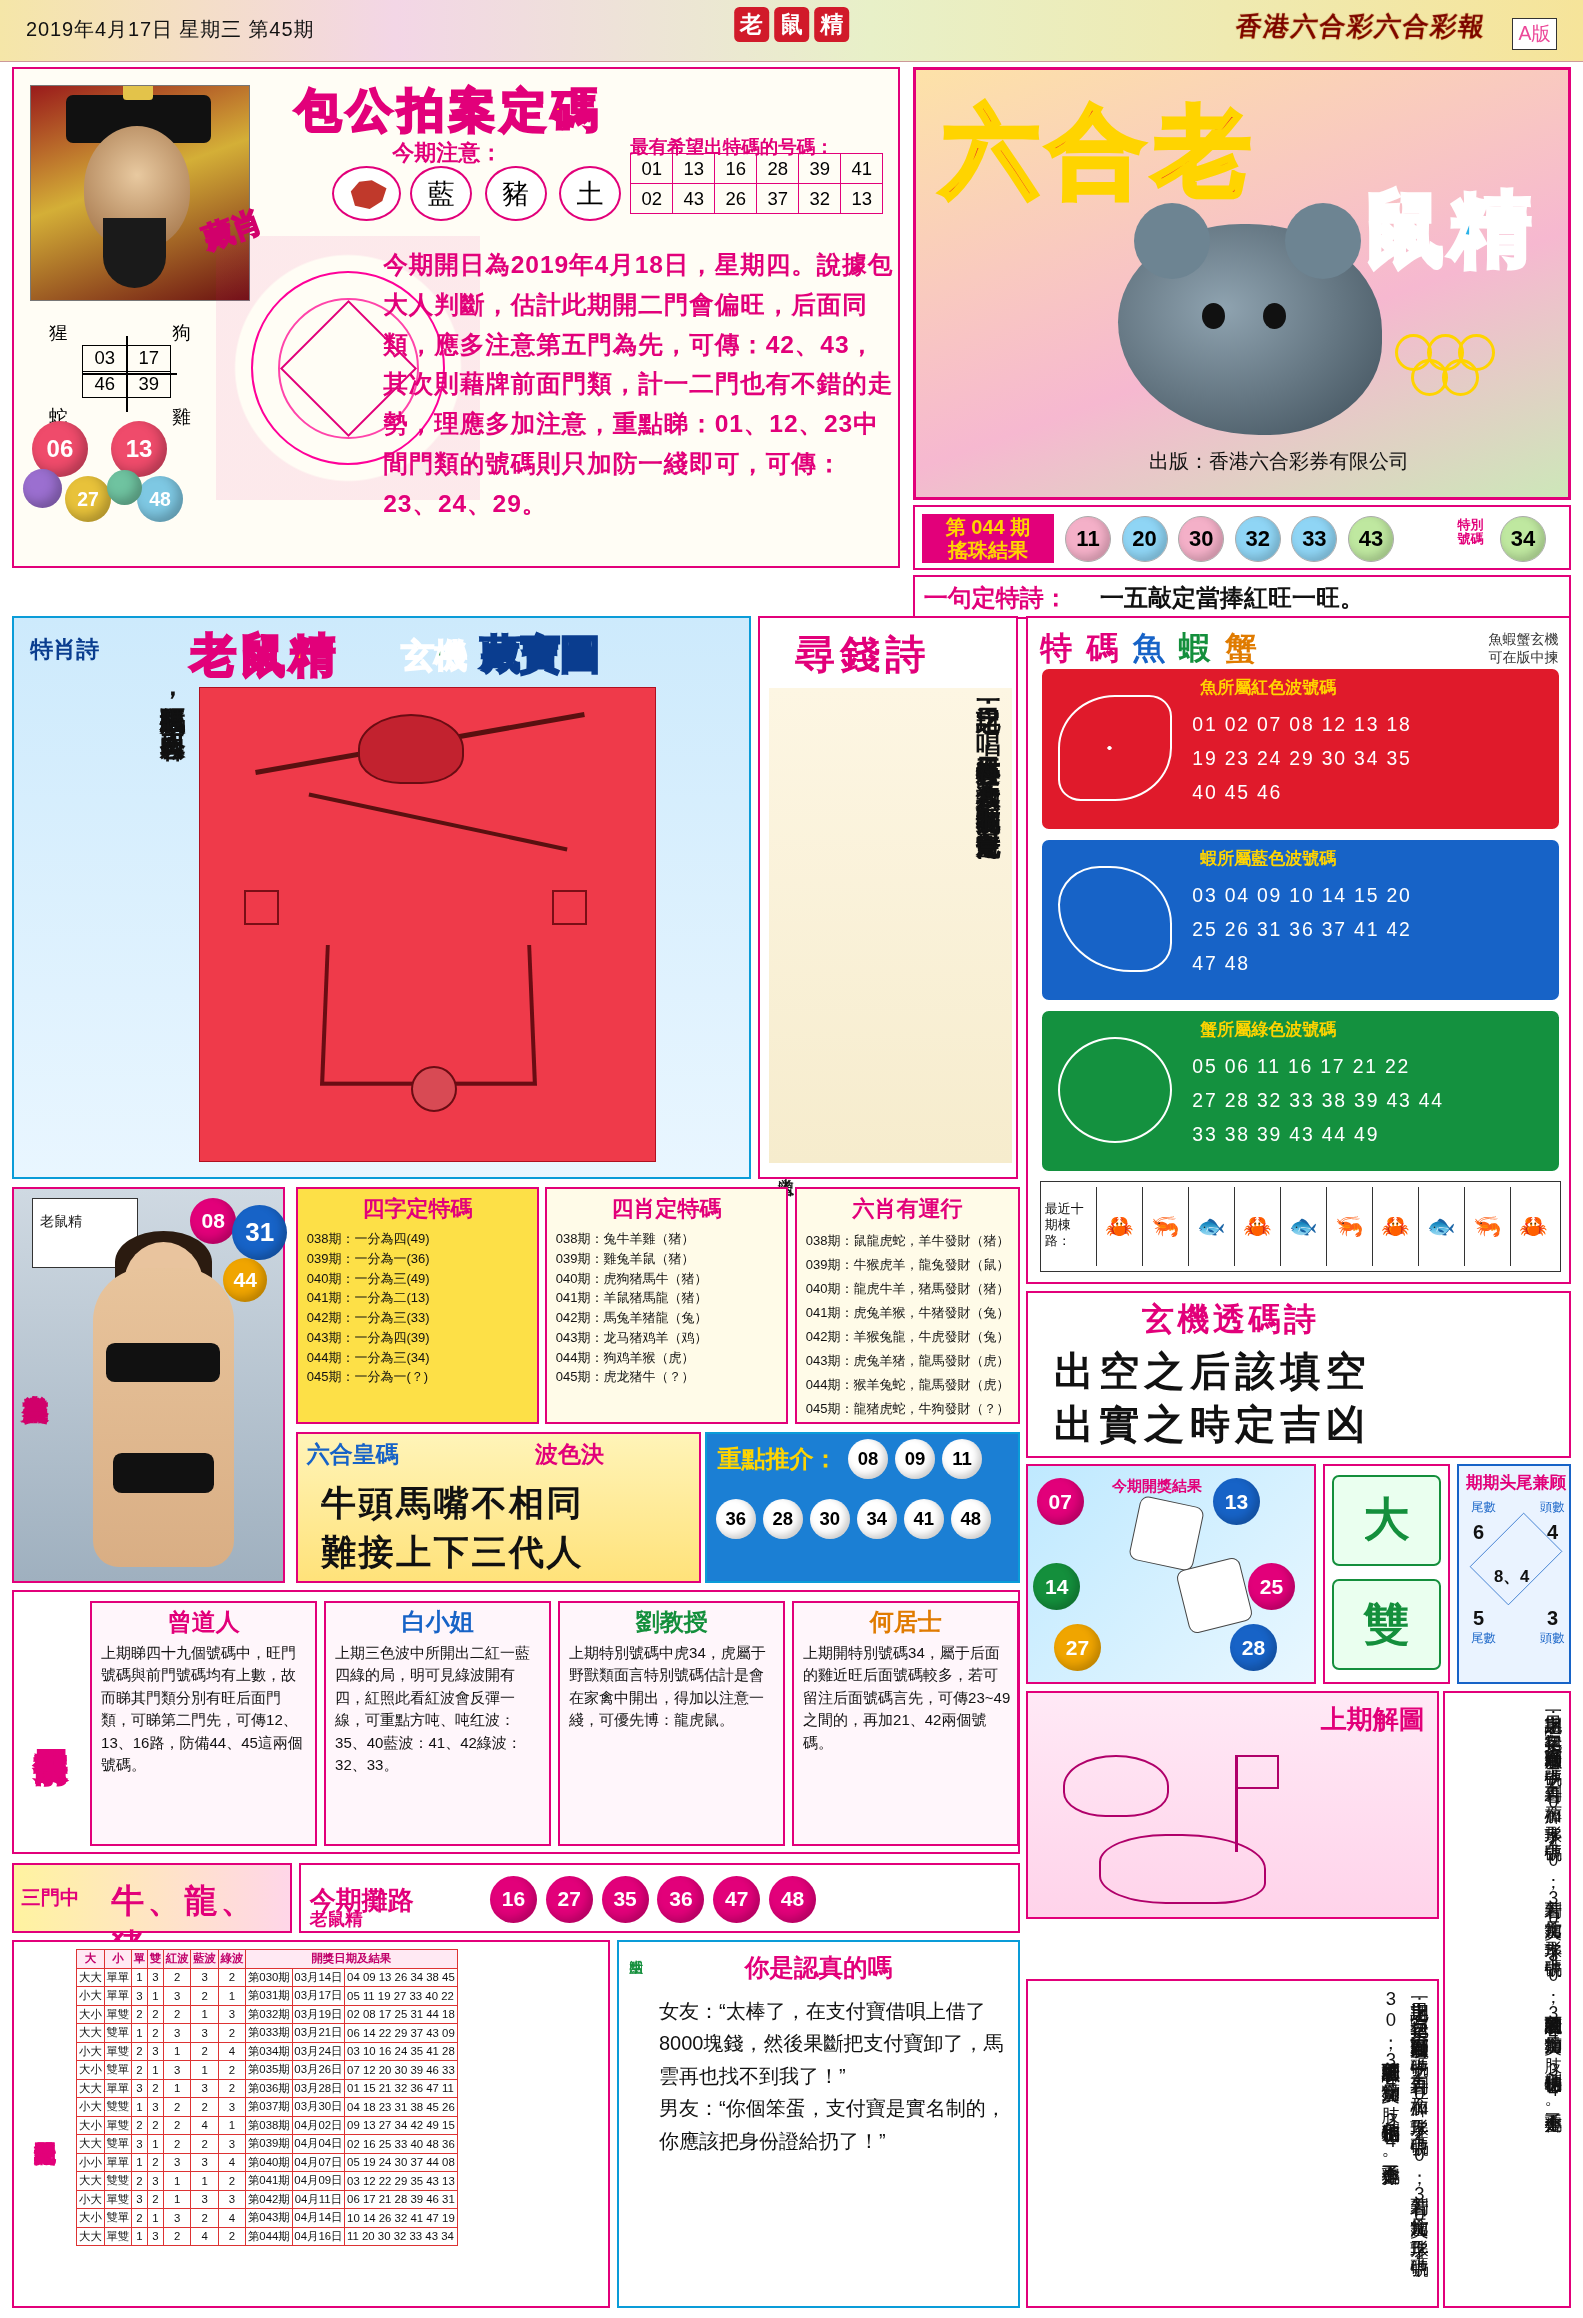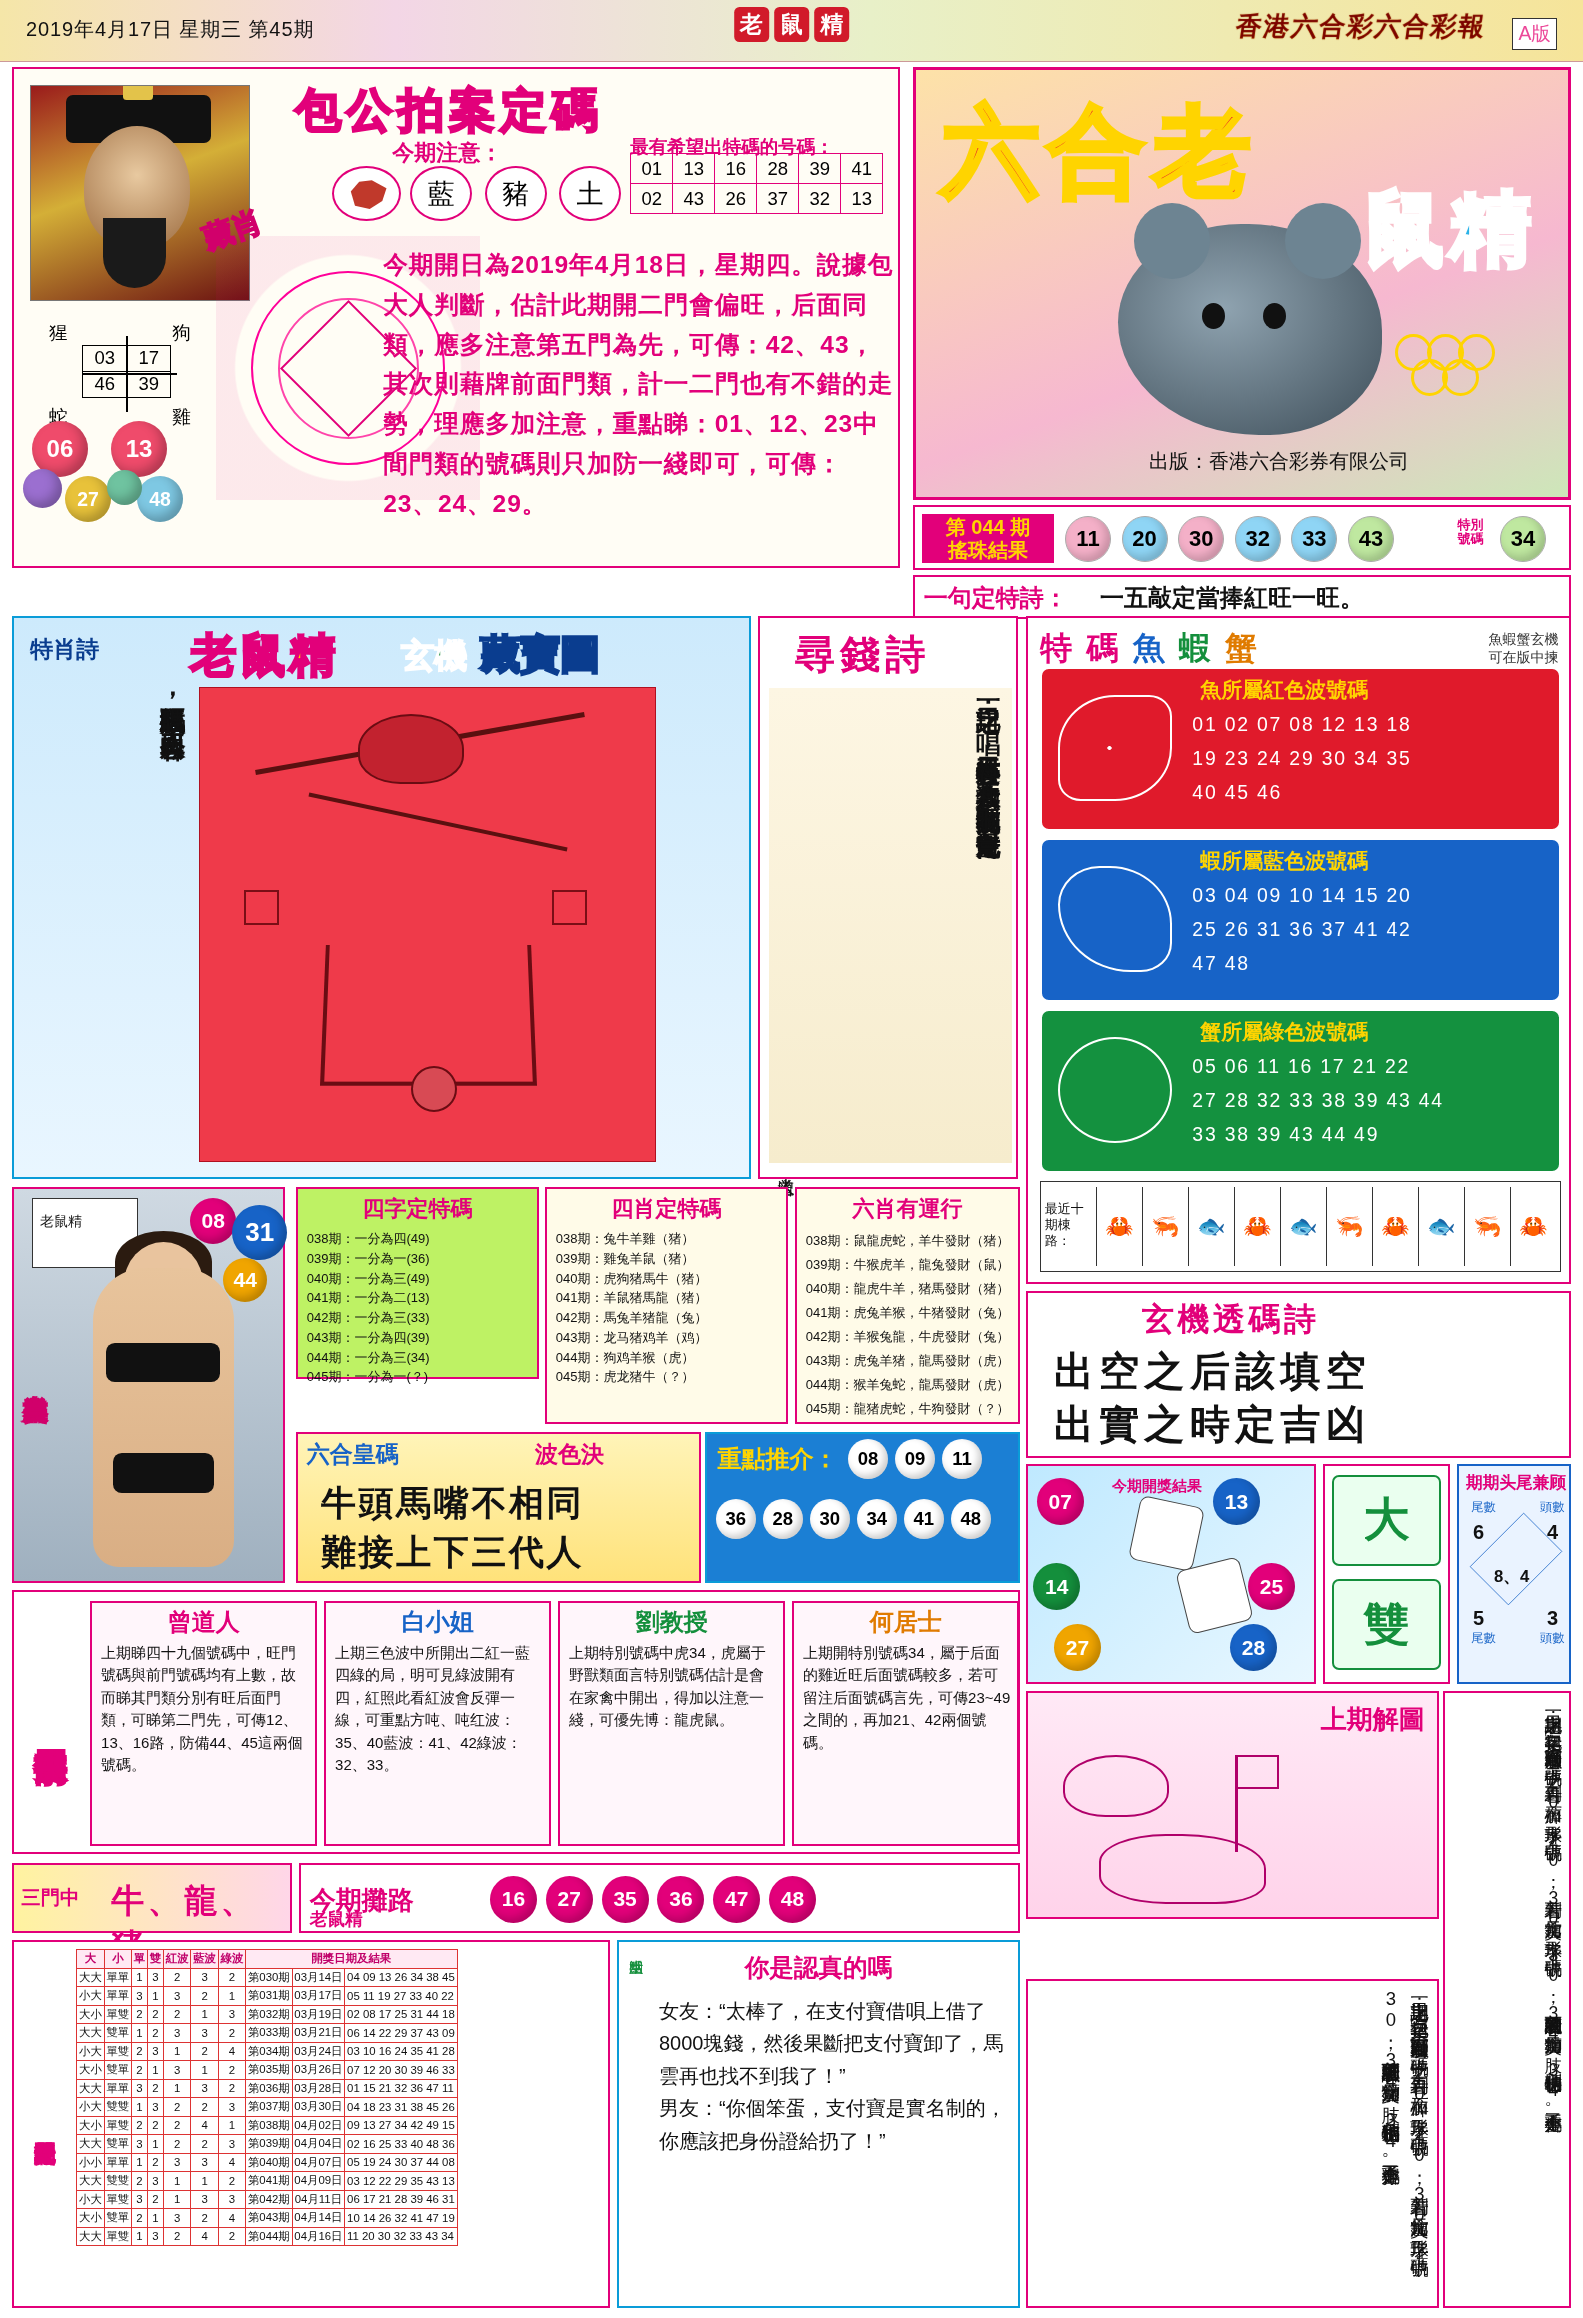--- a/index.html
+++ b/index.html
@@ -235,33 +235,33 @@
   
   #fsc { left: 1026px; top: 616px; width: 545px; height: 668px; border: 2.6px solid #e2007a; background:#fff; }
   #fsc .hd { position:absolute; left: 12.3px; top: 8.8px; font-size: 32px; font-weight:bold; }
   #fsc .hd span { margin-right: 5.3px; }
   #fsc .hd .c1{color:#e2007a;} #fsc .hd .c2{color:#1763c7;} #fsc .hd .c3{color:#148f3c;} #fsc .hd .c4{color:#e07b00;}
   #fsc .hdr { position:absolute; right: 10.6px; top: 12.3px; font-size: 14px; color:#333; line-height:1.3; text-align:right;}
   .fscbox { position:absolute; left: 12.3px; width: 521px; height: 164px; border-radius: 8.8px; border: 2.6px solid #fff; }
   .fscbox.red { top: 49px; background:#e01a2b; }
   .fscbox.blue { top: 220px; background:#1763c7; }
   .fscbox.green { top: 391px; background:#14913f; }
-  .fscbox .t { position:absolute; left: 158px; top: 7px; font-size: 21px; color:#ffd400; font-weight:bold; }
+  .fscbox .t { position:absolute; left: 158px; top: 7px; font-size: 17px; color:#ffd400; font-weight:bold; }
   .fscbox .nums { position:absolute; left: 150px; top: 39px; width: 361px; font-size: 19.4px; color:#fff; line-height: 1.75; letter-spacing: 1.8px;}
   .fscbox .icon { position:absolute; left: 16px; top: 26px; width: 114px; height: 106px; }
   .fish { background: radial-gradient(ellipse at 45% 50%, #fff 0 1.8px, transparent 2.6px), #e01a2b; border: 2.6px solid #fff; border-radius: 50% 20% 50% 20%; }
   .shrimp { border: 2.6px solid #fff; border-radius: 40% 60% 30% 70%; }
   .crab { border: 2.6px solid #fff; border-radius: 50%; }
   #fsc .recent { position:absolute; left: 12.3px; top: 563px; width: 521px; height: 91px; border: 1.8px solid #333; }
   #fsc .recent .lbl { position:absolute; left: 3.5px; top: 19.4px; width: 47px; font-size: 13px; line-height:1.2; color:#111; }
   #fsc .recent .cells { position:absolute; left: 55px; top: 5.3px; display:flex; }
   #fsc .recent .cells div { width: 46px; height: 79px; border-left: 0.9px solid #333; display:flex; align-items:center; justify-content:center; font-size: 23px; }
 
   
-  #tbl4 { left: 296px; top: 1187px; width: 243px; height: 192px; border: 2.6px solid #e2007a; background:#bef264; }
+  #tbl4 { left: 296px; top: 1187px; width: 243px; height: 237px; border: 2.6px solid #e2007a; background:#fde047; }
   #tbl4b { left: 545px; top: 1187px; width: 243px; height: 237px; border: 2.6px solid #e2007a; background:#fffbe8; }
   #tbl4c { left: 795px; top: 1187px; width: 225px; height: 237px; border: 2.6px solid #e2007a; background:#fffbe8; }
   .tb-title { position:absolute; left: 0; top: 5.3px; width: 100%; text-align:center; font-size: 22px; font-weight:bold; color:#e2007a; }
   .tb-rows { position:absolute; left: 8.8px; top: 40px; width: calc(100% - 17.6px); font-size: 13px; line-height: 1.52; color:#111; }
   .tb-rows div { white-space: nowrap; }
 
   
   #girl { left: 12.3px; top: 1187px; width: 273px; height: 396px; border: 2.6px solid #e2007a; background: linear-gradient(180deg,#cfd9e2,#9fb0bf); }
   #girl .sign { position:absolute; left: 17.6px; top: 8.8px; width: 106px; height: 70px; background:#fff; border:1.8px solid #333; }
   #girl .sign .txt { position:absolute; left: 7px; top: 14px; font-size: 14px; color:#111; }

